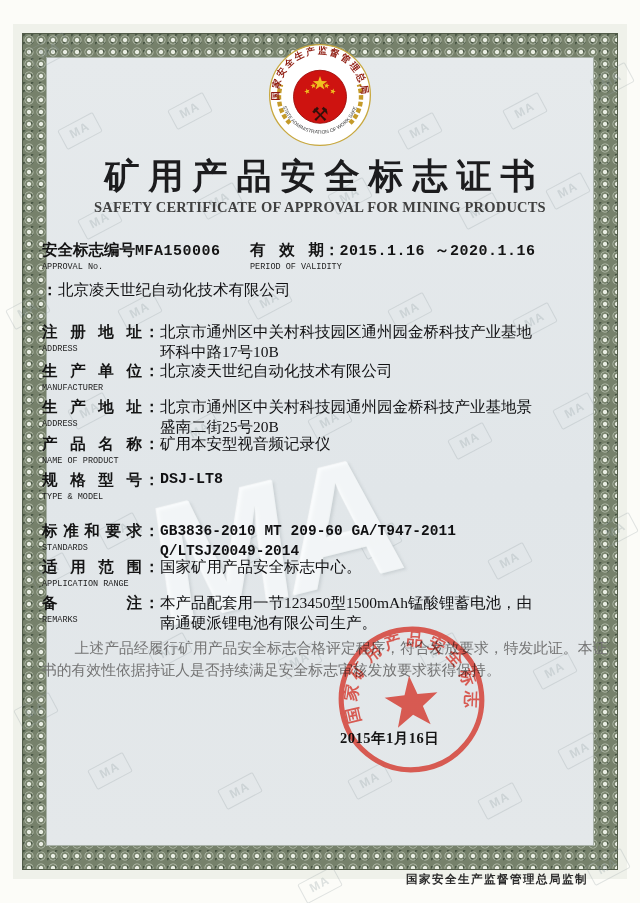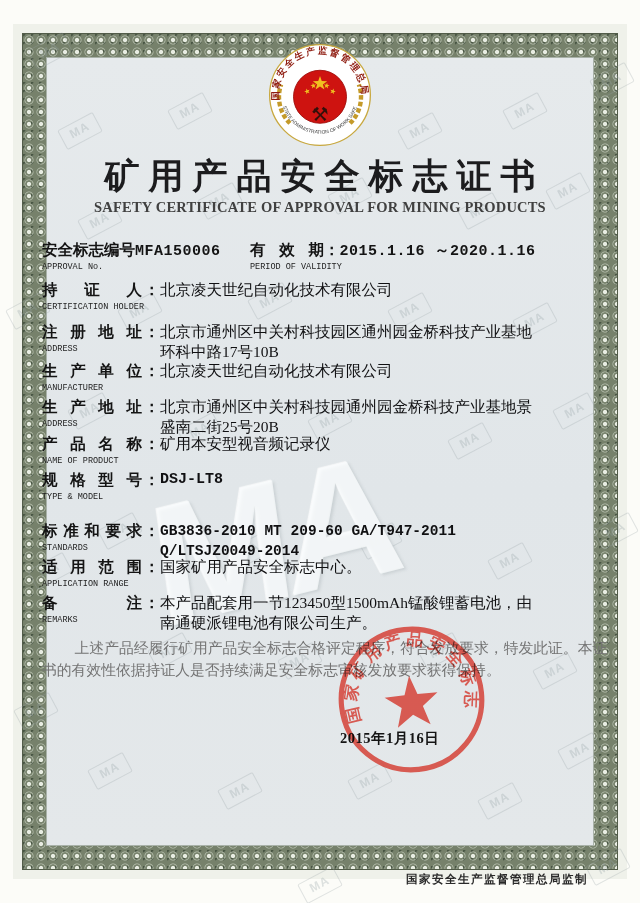--- a/index.html
+++ b/index.html
@@ -181,24 +181,20 @@
       </div>
       <div class="ap-right">
         <span>
           <span class="jlbl w72">有效期</span><span style="font-weight:600">：</span><span class="mono ap-num">2015.1.16 ～2020.1.16</span>
         </span>
         <span class="sub-en">PERIOD OF VALIDITY</span>
       </div>
     </div>
 
     <div class="frow" style="top:280px">
-      <span class="lbl">
-          <span class="zh">持证人</span>
-          <span class="sub-en">CERTIFICATION HOLDER</span>
-        </span>
       <span class="colon">：</span>
       <span class="val">北京凌天世纪自动化技术有限公司</span>
     </div>
     <div class="frow" style="top:322px">
       <span class="lbl">
           <span class="zh">注册地址</span>
           <span class="sub-en">ADDRESS</span>
         </span>
       <span class="colon">：</span>
       <span class="val">北京市通州区中关村科技园区通州园金桥科技产业基地

